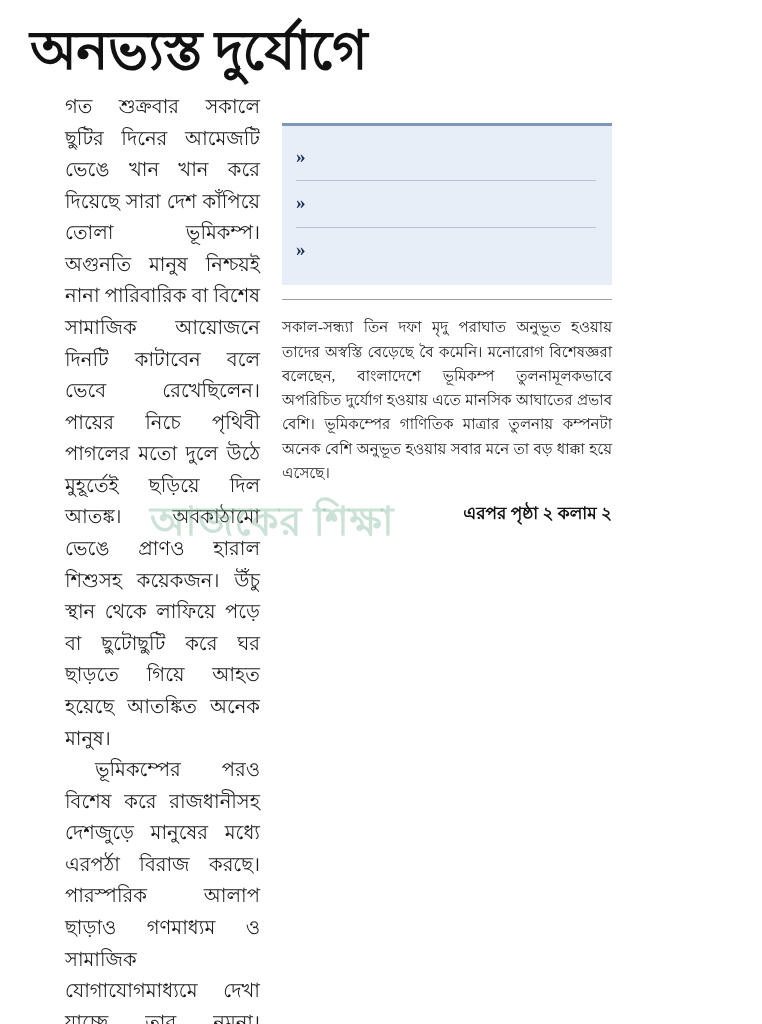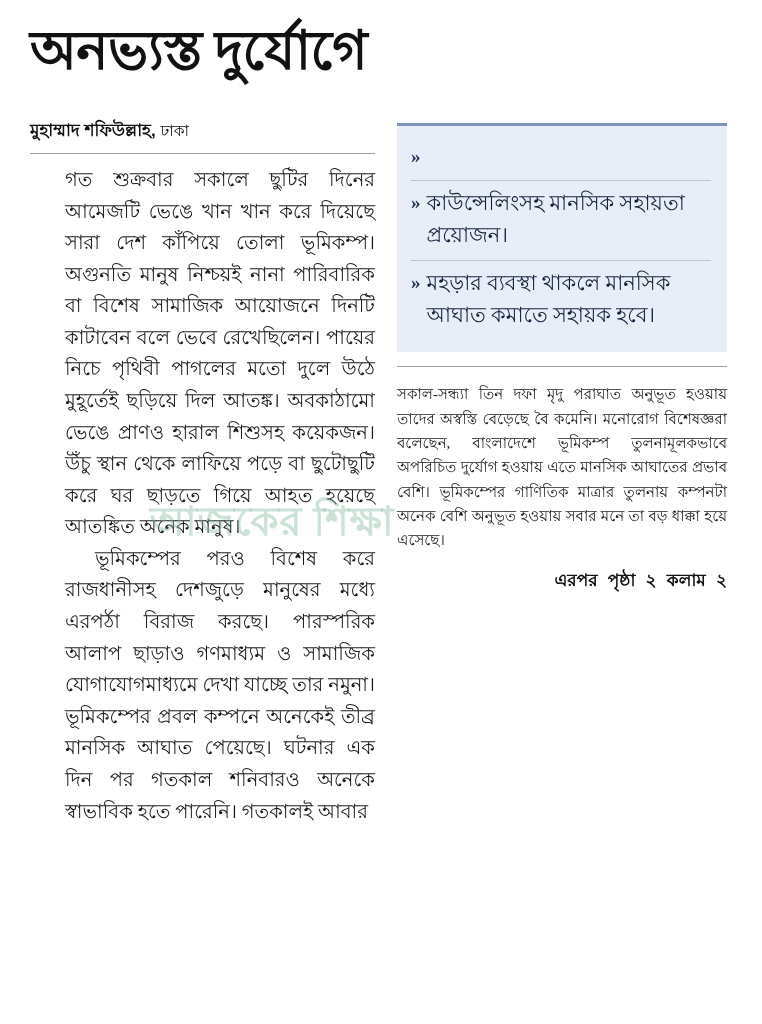--- a/index.html
+++ b/index.html
@@ -131,21 +131,21 @@
 
   .right-body {
     font-family: "Liberation Serif", serif;
     font-size: 15px;
     line-height: 1.62;
     text-align: justify;
     color: #1b1b1b;
   }
 
   .jump-line {
-    font-family: Liberation Mono, monospace;
+    font-family: Liberation Serif, serif;
     font-weight: bold;
     font-size: 17px;
     text-align: right;
     margin-top: 8px;
     color: #111;
   }
 
   
   .watermark {
     position: absolute;
@@ -166,48 +166,39 @@
 
 <div class="page">
 
   <h1 class="headline">
     <span class="line">অনভ্যস্ত দুর্যোগে</span>
   </h1>
 
   <div class="content">
 
     <div class="col-left">
-      <div class="byline-wrap">
-        <div class="byline">
-          <span>মুহাম্মাদ শফিউল্লাহ,</span>
-          <span class="city">ঢাকা</span>
-        </div>
-        <div class="byline-rule"></div>
-      </div>
 
       <div class="body-text">
         <p>গত শুক্রবার সকালে ছুটির দিনের আমেজটি ভেঙে খান খান করে দিয়েছে সারা দেশ কাঁপিয়ে তোলা ভূমিকম্প। অগুনতি মানুষ নিশ্চয়ই নানা পারিবারিক বা বিশেষ সামাজিক আয়োজনে দিনটি কাটাবেন বলে ভেবে রেখেছিলেন। পায়ের নিচে পৃথিবী পাগলের মতো দুলে উঠে মুহূর্তেই ছড়িয়ে দিল আতঙ্ক। অবকাঠামো ভেঙে প্রাণও হারাল শিশুসহ কয়েকজন। উঁচু স্থান থেকে লাফিয়ে পড়ে বা ছুটোছুটি করে ঘর ছাড়তে গিয়ে আহত হয়েছে আতঙ্কিত অনেক মানুষ।</p>
         <p>ভূমিকম্পের পরও বিশেষ করে রাজধানীসহ দেশজুড়ে মানুষের মধ্যে এরপর্ঠা বিরাজ করছে। পারস্পরিক আলাপ ছাড়াও গণমাধ্যম ও সামাজিক যোগাযোগমাধ্যমে দেখা যাচ্ছে তার নমুনা। ভূমিকম্পের প্রবল কম্পনে অনেকেই তীব্র মানসিক আঘাত পেয়েছে। ঘটনার এক দিন পর গতকাল শনিবারও অনেকে স্বাভাবিক হতে পারেনি। গতকালই আবার</p>
       </div>
     </div>
 
     <div class="col-right">
       <div style="height:34px"></div>
 
       <div class="highlight-box">
         <div class="hl-item">
           <span class="hl-marker">»</span>
         </div>
         <div class="hl-item">
           <span class="hl-marker">»</span>
-          <span class="hl-text">কাউন্সেলিংসহ মানসিক সহায়তা প্রয়োজন।</span>
         </div>
         <div class="hl-item">
           <span class="hl-marker">»</span>
-          <span class="hl-text">মহড়ার ব্যবস্থা থাকলে মানসিক আঘাত কমাতে সহায়ক হবে।</span>
         </div>
       </div>
 
       <div class="right-rule"></div>
 
       <div class="right-body">
         <p>সকাল-সন্ধ্যা তিন দফা মৃদু পরাঘাত অনুভূত হওয়ায় তাদের অস্বস্তি বেড়েছে বৈ কমেনি। মনোরোগ বিশেষজ্ঞরা বলেছেন, বাংলাদেশে ভূমিকম্প তুলনামূলকভাবে অপরিচিত দুর্যোগ হওয়ায় এতে মানসিক আঘাতের প্রভাব বেশি। ভূমিকম্পের গাণিতিক মাত্রার তুলনায় কম্পনটা অনেক বেশি অনুভূত হওয়ায় সবার মনে তা বড় ধাক্কা হয়ে এসেছে।</p>
       </div>
 
       <div class="jump-line">এরপর পৃষ্ঠা ২ কলাম ২</div>

